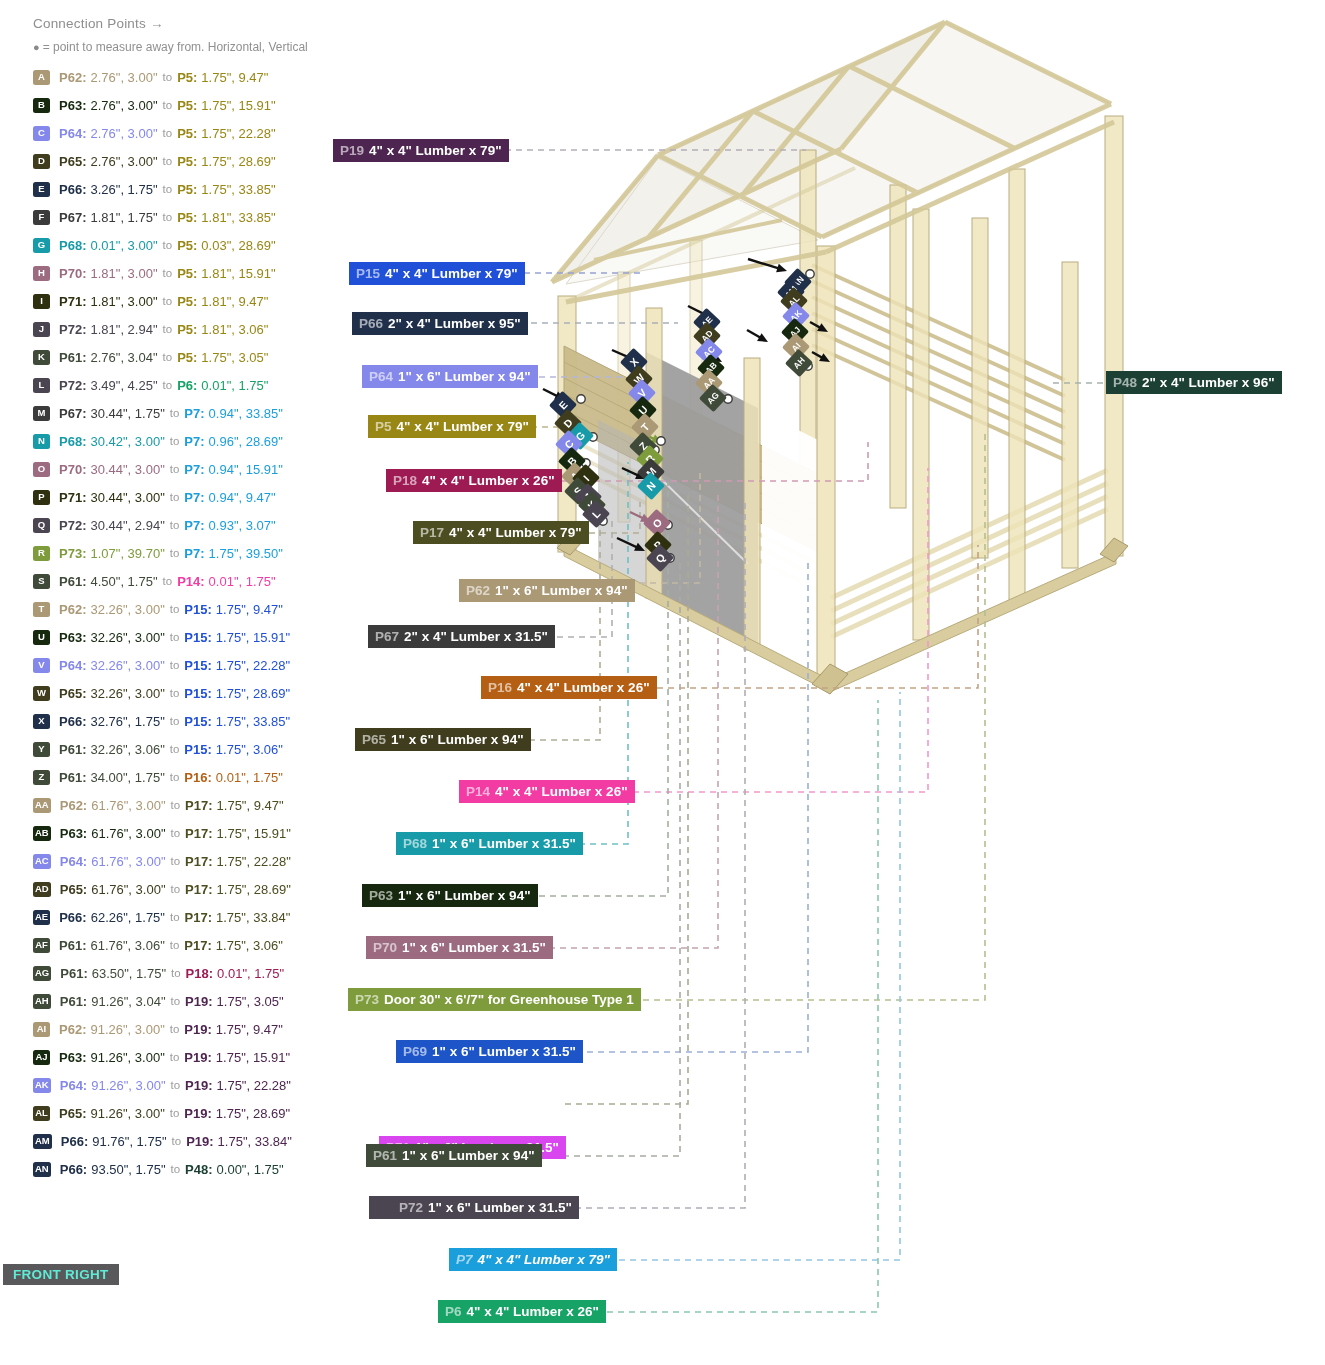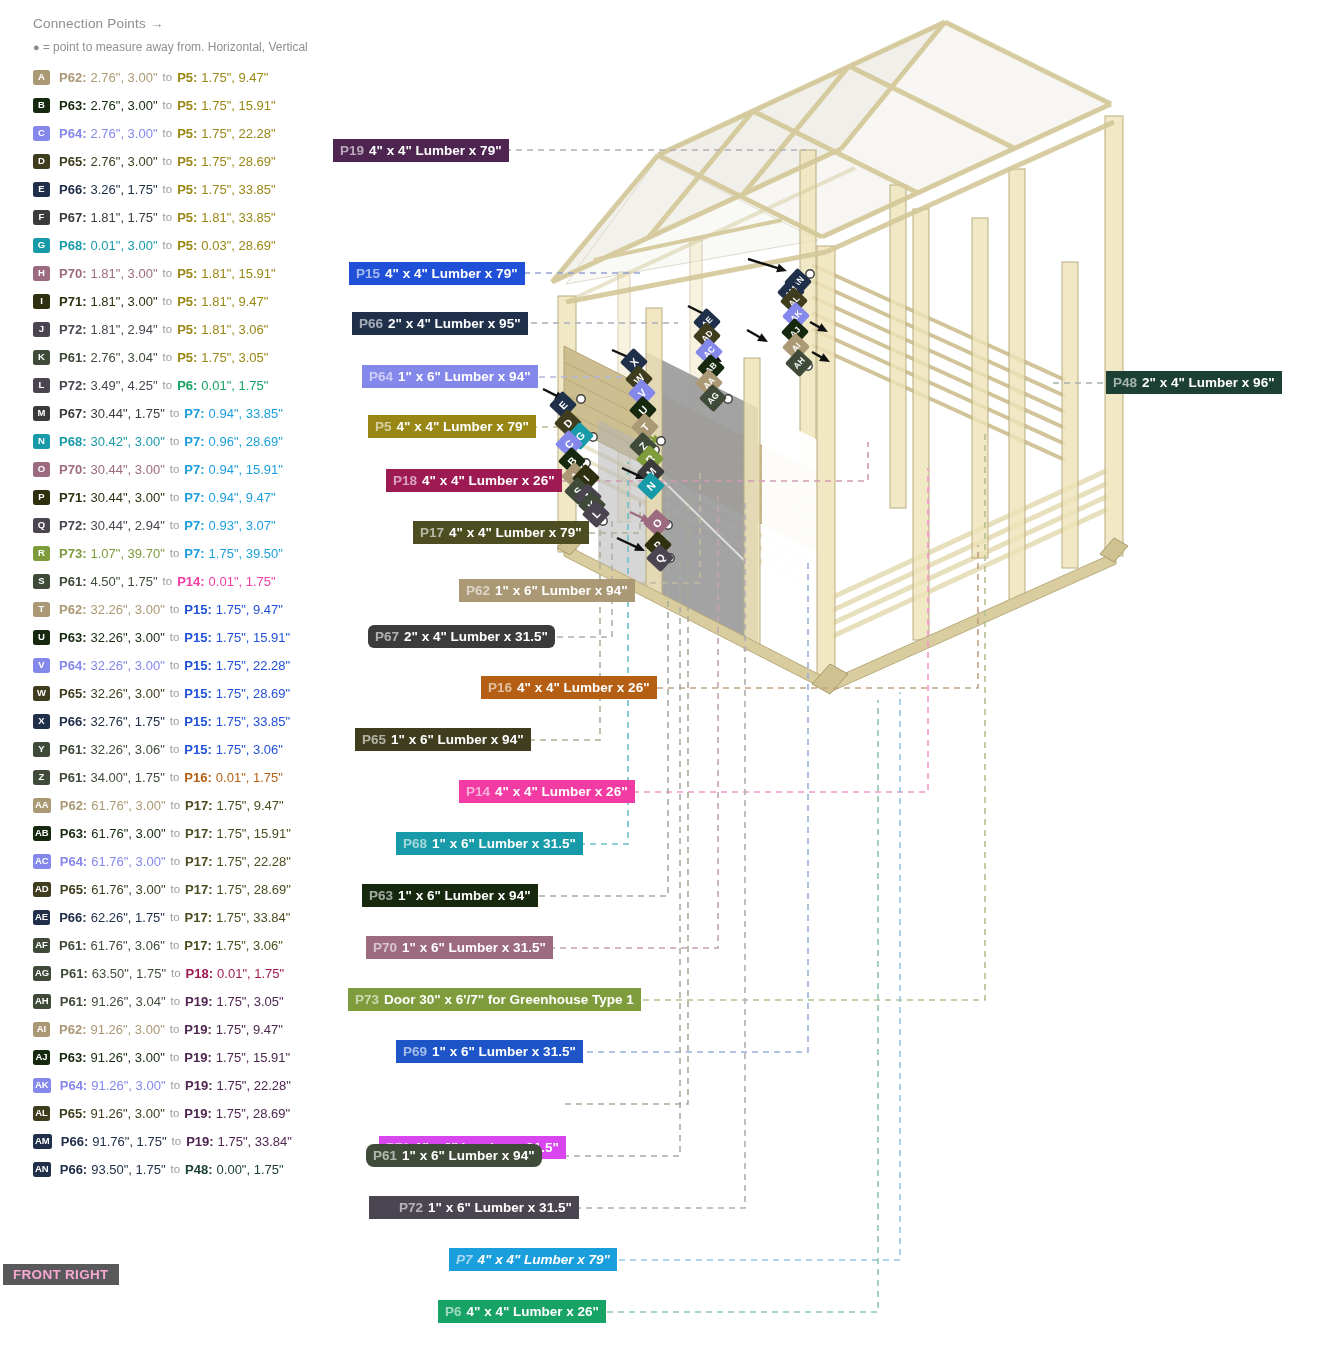--- a/index.html
+++ b/index.html
@@ -16,21 +16,21 @@
   .prow .pp{font-weight:700;}
   .prow .val{font-weight:400;margin-left:4px;}
   .prow .to{color:#9c9c9c;font-size:11.5px;margin:0 5px;font-weight:400;}
   .plabel{position:absolute;height:23px;display:flex;align-items:center;padding:0 7px;
           color:#fff;font-weight:700;font-size:13.5px;white-space:nowrap;z-index:6;}
   .plabel .pfx{opacity:.6;margin-right:5px;}
   .tag{position:absolute;width:20px;height:20px;display:flex;align-items:center;justify-content:center;
        color:#fff;font-weight:700;font-size:10.5px;border-radius:2px;transform:rotate(-47deg);
        z-index:4;line-height:1;}
   .tag.w2{font-size:8.5px;}
-  .badge{position:absolute;left:3px;top:1264px;background:#59595b;color:#f9a8d4;font-weight:700;
+  .badge{position:absolute;left:3px;top:1264px;background:#59595b;color:#5eead4;font-weight:700;
          font-size:13.5px;padding:3px 10px;z-index:7;letter-spacing:.3px;text-align:center;}
   svg.scene{position:absolute;left:0;top:0;z-index:1;}
 </style>
 </head>
 <body>
 
 <div class="canvas">
 
   <div class="hdr-title">Connection Points →</div>
   <div class="hdr-note"><span class="dot">●</span><span>= point to measure away from. Horizontal, Vertical</span></div>
@@ -571,21 +571,21 @@
         <span>4" x 4" Lumber x 26"</span>
       </div>
       <div class="plabel" style="left: 413px; top: 521px; background: rgb(76, 77, 32);">
         <span class="pfx">P17</span>
         <span>4" x 4" Lumber x 79"</span>
       </div>
       <div class="plabel" style="left: 459px; top: 571px; background: rgb(171, 152, 117); margin-top: 8px;">
         <span class="pfx">P62</span>
         <span>1" x 6" Lumber x 94"</span>
       </div>
-      <div class="plabel" style="left: 368px; top: 625px; background: rgb(59, 59, 59); border-radius: 6px;">
+      <div class="plabel" style="left: 368px; top: 625px; background: rgb(59, 59, 59);">
         <span class="pfx">P67</span>
         <span>2" x 4" Lumber  x 31.5"</span>
       </div>
       <div class="plabel" style="left: 481px; top: 676px; background: rgb(181, 95, 20);">
         <span class="pfx">P16</span>
         <span>4" x 4" Lumber x 26"</span>
       </div>
       <div class="plabel" style="left: 355px; top: 728px; background: rgb(63, 61, 30);">
         <span class="pfx">P65</span>
         <span>1" x 6" Lumber x 94"</span>
@@ -611,21 +611,21 @@
         <span>Door 30" x 6'/7" for Greenhouse Type 1</span>
       </div>
       <div class="plabel" style="left: 396px; top: 1040px; background: rgb(29, 85, 200);">
         <span class="pfx">P69</span>
         <span>1" x 6" Lumber x 31.5"</span>
       </div>
       <div class="plabel" style="left: 379px; top: 1092px; background: #d946ef; margin-top: 44px;">
         <span class="pfx">P71</span>
         <span>1" x 6" Lumber x 31.5"</span>
       </div>
-      <div class="plabel" style="left: 366px; top: 1144px; background: rgb(63, 74, 57); border-radius: 8px;">
+      <div class="plabel" style="left: 366px; top: 1144px; background: rgb(63, 74, 57);">
         <span class="pfx">P61</span>
         <span>1" x 6" Lumber x 94"</span>
       </div>
       <div class="plabel" style="left: 369px; top: 1196px; background: rgb(74, 69, 80); padding-left: 30px;">
         <span class="pfx">P72</span>
         <span>1" x 6" Lumber x 31.5"</span>
       </div>
       <div class="plabel" style="left: 449px; top: 1248px; background: rgb(27, 159, 220); font-style: italic;">
         <span class="pfx">P7</span>
         <span>4" x 4" Lumber x 79"</span>

